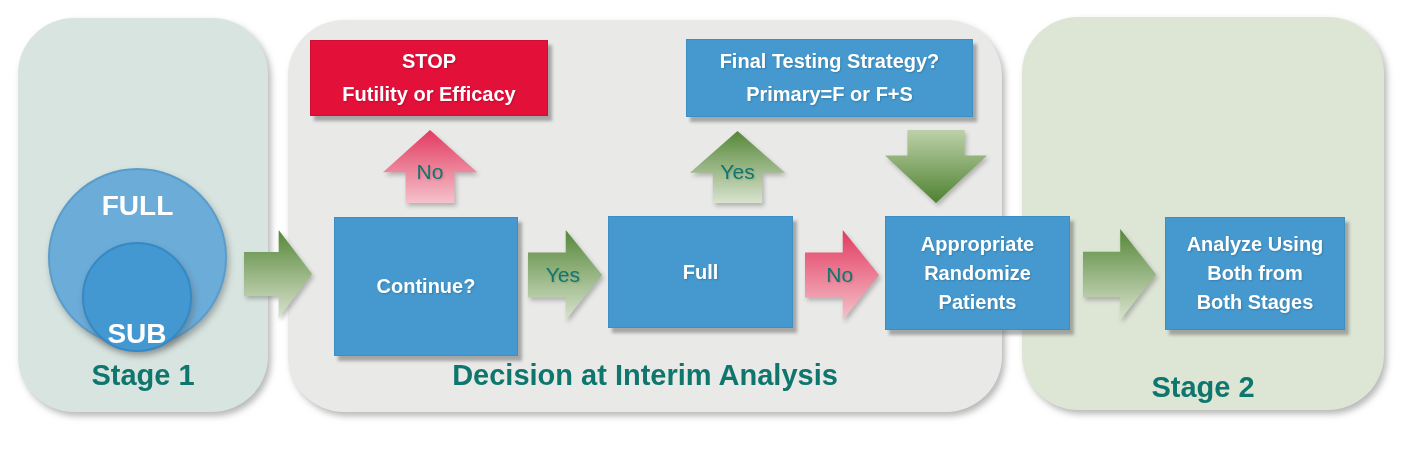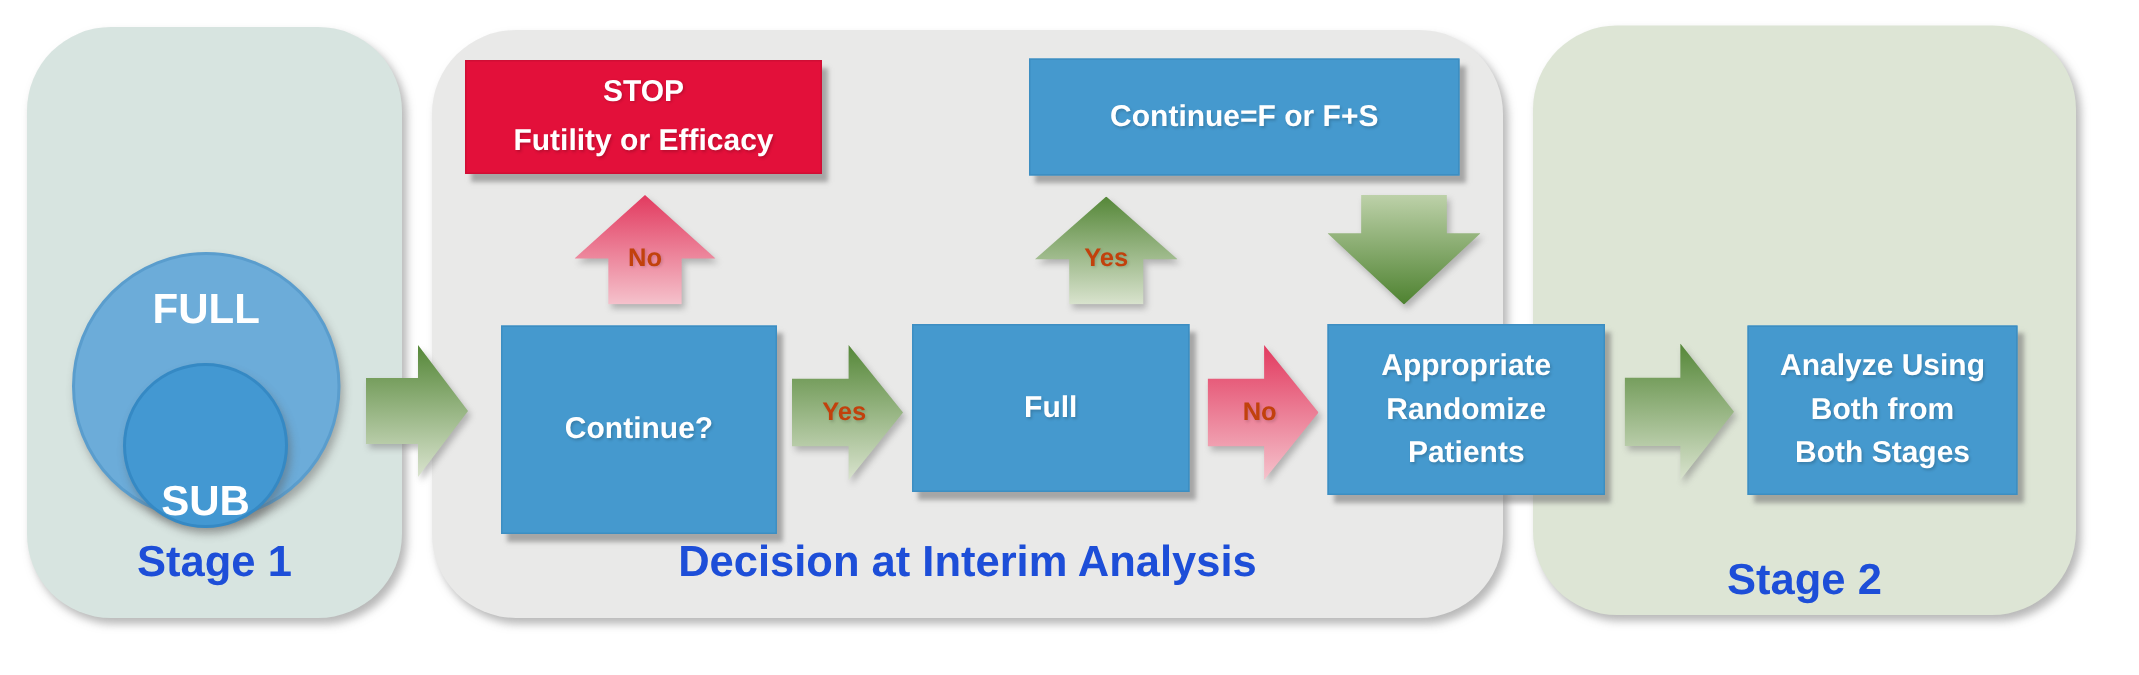--- a/index.html
+++ b/index.html
@@ -20,21 +20,21 @@
     box-shadow: 3px 4px 6px rgba(125,125,125,0.55);
   }
   .panel-stage1  { left: 18px;   top: 18px; width: 250px; height: 394px; background: #d7e4e0; }
   .panel-interim { left: 288px;  top: 20px; width: 714px; height: 392px; background: #e9e9e8; }
   .panel-stage2  { left: 1022px; top: 17px; width: 362px; height: 393px; background: #dde5d5; }
 
   
   .stage-label {
     position: absolute;
     top: 358px;
-    color: #1d4ed8;
+    color: #0f766e;
     font-size: 29px;
     font-weight: bold;
     text-align: center;
     line-height: 34px;
   }
   .stage-label.s1 { left: 18px;   width: 250px; }
   .stage-label.si { left: 288px;  width: 714px; }
   .stage-label.s2 { left: 1022px; width: 362px; margin-top: 12px; }
 
   
@@ -110,23 +110,23 @@
   .a-stage1-continue { left: 244px;  top: 230px; width: 68px;  height: 88px; }
   .a-no-up           { left: 383px;  top: 130px; width: 94px;  height: 73px; }
   .a-yes-right       { left: 528px;  top: 230px; width: 74px;  height: 90px; }
   .a-yes-up          { left: 690px;  top: 131px; width: 95px;  height: 72px; }
   .a-down            { left: 885px;  top: 130px; width: 102px; height: 73px; }
   .a-no-right        { left: 805px;  top: 230px; width: 74px;  height: 90px; }
   .a-final           { left: 1083px; top: 229px; width: 73px;  height: 91px; }
 
   .arrow-label {
     position: absolute;
-    color: #c2410c;
-    font-weight: bold;
-    font-size: 17px;
+    color: #0f766e;
+    font-weight: normal;
+    font-size: 21px;
     text-shadow: 1px 1px 2px rgba(0,0,0,0.15);
     white-space: nowrap;
   }
   .arrow-up .arrow-label    { left: 50%; top: 57%; transform: translate(-50%, -50%); }
   .arrow-right .arrow-label { left: 47%; top: 50%; transform: translate(-50%, -50%); }
 </style>
 </head>
 <body>
 
 <div class="canvas">
@@ -141,21 +141,22 @@
   <div class="circle circle-sub">
     <span>SUB</span>
   </div>
 
   <div class="box red box-stop">
     <div>STOP</div>
     <div>Futility or Efficacy</div>
   </div>
 
   <div class="box blue box-final">
-    <div>Continue=F or F+S</div>
+    <div>Final Testing Strategy?</div>
+    <div>Primary=F or F+S</div>
   </div>
 
   <div class="box blue box-continue">
     <div>Continue?</div>
   </div>
 
   <div class="box blue box-fullpop">
     <div>Full</div>
   </div>
 

